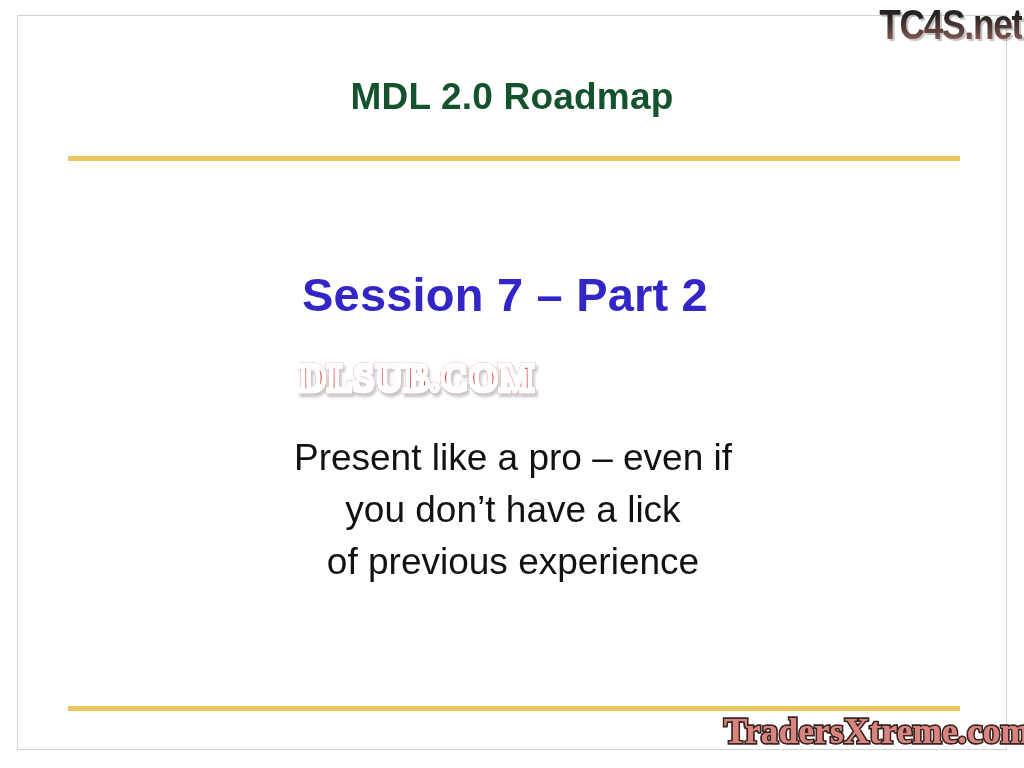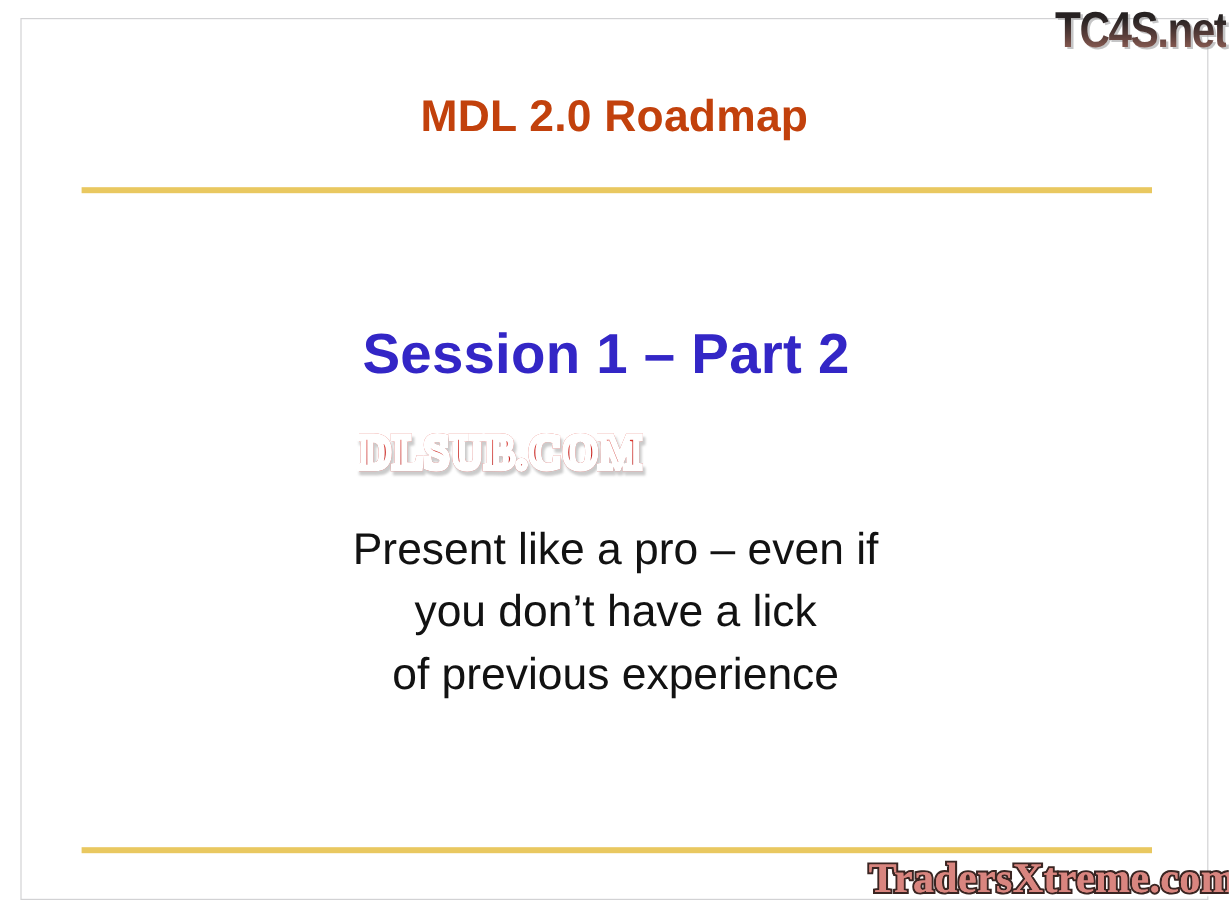--- a/index.html
+++ b/index.html
@@ -47,21 +47,21 @@
 
   
   .slide-title {
     position: absolute;
     left: 0;
     top: 76px;
     width: 1024px;
     text-align: center;
     font-size: 37px;
     font-weight: bold;
-    color: #c2410c;
+    color: #14532d;
     letter-spacing: 0.2px;
     white-space: nowrap;
   }
 
   
   .session-heading {
     position: absolute;
     left: 0;
     top: 267px;
     width: 1010px;
@@ -185,21 +185,21 @@
 <body>
 
 <div id="slide-root">
 
   <div class="slide-frame"></div>
 
   <div class="gold-rule top"></div>
 
   <div class="slide-title">MDL 2.0 Roadmap</div>
 
-  <div class="session-heading">Session 1 – Part 2</div>
+  <div class="session-heading">Session 7 – Part 2</div>
 
   <div class="wm-dlsub">
     <span class="glyphs">DLSUB.COM</span>
   </div>
 
   <div class="body-copy">
     <span class="line">Present like a pro – even if</span>
     <span class="line">you don’t have a lick</span>
     <span class="line">of previous experience</span>
   </div>

